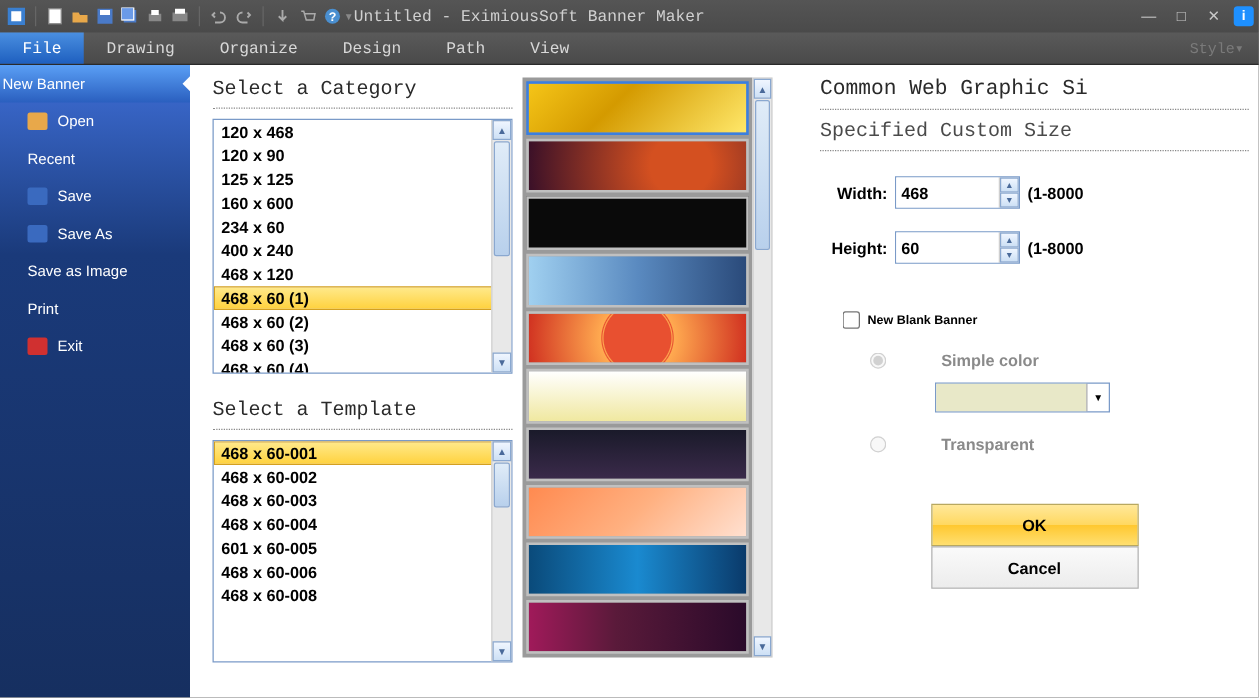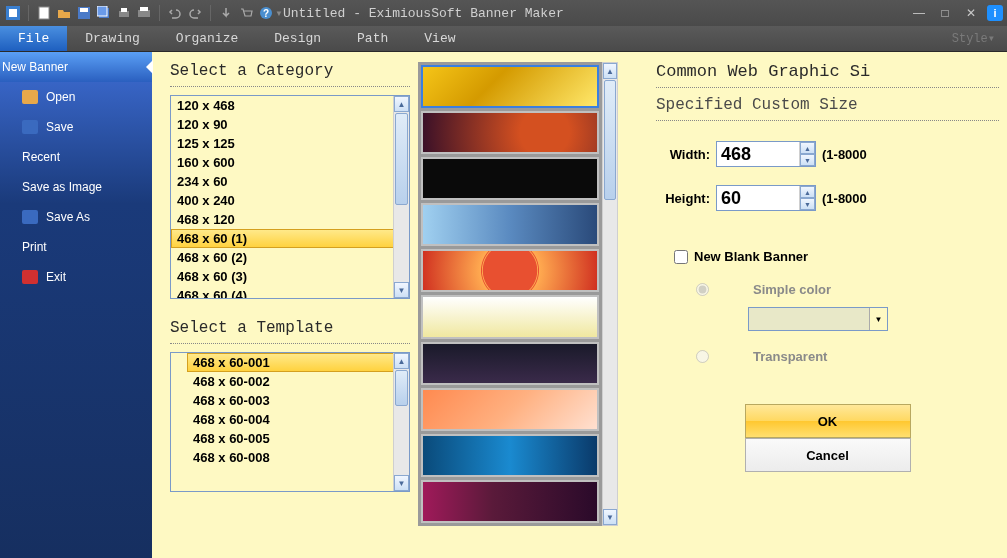--- a/index.html
+++ b/index.html
@@ -31,32 +31,32 @@
 .sb-item.selected { background: linear-gradient(#5a9ff5,#2a5fbf); }
 .sb-item.selected::after { content: ""; position: absolute; right: -1px; top: 50%; transform: translateY(-50%); border: 7px solid transparent; border-right-color: #fff; }
 .sb-item.noicon { padding-left: 22px; }
 .sb-icon { width: 16px; height: 14px; display: inline-block; }
 .sb-icon.folder { background: #e8a84a; border-radius: 2px; }
 .sb-icon.disk { background: #3a6abf; border-radius: 2px; }
 .sb-icon.disk2 { background: #3a6abf; border-radius: 2px; }
 .sb-icon.close { background: #d03030; border-radius: 2px; }
 
 
-.content { flex: 1; background: #fef9c3; display: flex; padding: 10px 8px 4px 18px; gap: 8px; }
+.content { flex: 1; background: #ffffff; display: flex; padding: 10px 8px 4px 18px; gap: 8px; }
 
 .col { display: flex; flex-direction: column; }
 .col1 { width: 240px; }
 .col2 { width: 200px; }
 .col3 { flex: 1; padding-left: 30px; }
 
 .section-label { font-family: "Courier New", monospace; font-size: 16px; color: #2a2a2a; margin-bottom: 6px; }
 .divider { border-top: 1px dotted #888; margin-bottom: 8px; }
 
 .listbox { border: 1px solid #7a9ac8; height: 204px; position: relative; }
-.listbox.tall { height: 140px; padding-left: 16px; }
+.listbox.tall { height: 178px; }
 .list-inner { overflow-y: hidden; height: 100%; }
 .list-item { font-family: Arial, sans-serif; font-weight: bold; font-size: 13px; padding: 2px 6px; cursor: pointer; white-space: nowrap; }
 .list-item.selected { background: linear-gradient(#ffe98a,#ffd23f); border: 1px solid #d4a020; padding: 1px 5px; }
 .scrollbar { position: absolute; right: 0; top: 0; bottom: 0; width: 16px; background: #e8e8e8; border-left: 1px solid #cfcfcf; }
 .sb-btn { height: 16px; background: linear-gradient(#f0f6ff,#cde0f5); border: 1px solid #8aa8d0; display: flex; align-items: center; justify-content: center; font-size: 8px; color: #4a6a9a; }
 .sb-thumb { background: linear-gradient(#e0ecf8,#b8d0ec); border: 1px solid #8aa8d0; border-radius: 2px; margin: 1px; }
 
 
 .preview-col { border: 0; height: 464px; display: flex; }
 .preview-list { flex: 1; background: #9a9a9a; padding: 3px; display: flex; flex-direction: column; gap: 3px; overflow: hidden; }
@@ -74,28 +74,28 @@
 .pv10 { background: linear-gradient(90deg,#a01a5a,#5a1a3a 40%,#2a0a2a); }
 .preview-scroll { width: 16px; background: #e8e8e8; border: 1px solid #cfcfcf; display: flex; flex-direction: column; }
 .preview-scroll .sb-thumb { flex: 0 0 120px; }
 .preview-scroll .sb-track { flex: 1; }
 
 
 .section-head { font-family: "Courier New", monospace; font-size: 17px; color: #2a2a2a; margin-bottom: 6px; white-space: nowrap; overflow: hidden; }
 .size-row { display: flex; align-items: center; gap: 6px; margin-bottom: 18px; }
 .size-label { font-family: Arial; font-weight: bold; font-size: 13px; width: 54px; text-align: right; }
 .spin { width: 100px; height: 26px; border: 1px solid #7a9ac8; display: flex; }
-.spin input { border: 0; width: 82px; padding: 2px 4px; font-family: Arial; font-weight: bold; font-size: 18px; outline: none; }
+.spin input { border: 0; width: 82px; padding: 2px 4px; font-family: Arial; font-weight: bold; font-size: 13px; outline: none; }
 .spin-btns { width: 16px; display: flex; flex-direction: column; border-left: 1px solid #cfcfcf; }
 .spin-btns div { flex: 1; background: linear-gradient(#f0f6ff,#cde0f5); border: 1px solid #8aa8d0; font-size: 7px; display: flex; align-items: center; justify-content: center; color: #4a6a9a; cursor: pointer; }
 .range { font-family: Arial; font-weight: bold; font-size: 13px; }
 
 .check-row { display: flex; align-items: center; gap: 6px; margin: 20px 0 12px 18px; }
 .check-row input { width: 14px; height: 14px; }
-.check-label { font-family: Arial; font-weight: bold; font-size: 13px; }
+.check-label { font-family: Arial; font-weight: bold; font-size: 10px; }
 
 .radio-row { display: flex; align-items: center; gap: 6px; margin: 6px 0 6px 40px; color: #8a8a8a; }
 .radio-row input { width: 13px; height: 13px; }
 .radio-label { font-family: Arial; font-weight: bold; font-size: 13px; margin-left: 38px; }
 .color-combo { width: 140px; height: 24px; border: 1px solid #7a9ac8; margin: 4px 0 12px 92px; display: flex; }
 .color-swatch { flex: 1; background: #e8e8c8; }
 .color-drop { width: 18px; border-left: 1px solid #aaa; display: flex; align-items: center; justify-content: center; font-size: 8px; }
 
 .btn-row { display: flex; flex-direction: column; align-items: center; margin-top: 34px; }
 .btn { width: 166px; height: 34px; border: 1px solid #b8a860; font-family: Arial; font-weight: bold; font-size: 13px; cursor: pointer; }
@@ -203,33 +203,33 @@
 <div class="main">
 
   <div class="sidebar">
     <div class="sb-item selected" style="padding-left:2px">
         <span>New Banner</span>
       </div>
     <div class="sb-item">
         <span class="sb-icon folder"></span>
         <span>Open</span>
       </div>
+    <div class="sb-item noicon">
+        <span>Recent</span>
+      </div>
     <div class="sb-item">
         <span class="sb-icon disk"></span>
         <span>Save</span>
       </div>
-    <div class="sb-item noicon">
-        <span>Recent</span>
-      </div>
-    <div class="sb-item noicon">
-        <span>Save as Image</span>
-      </div>
     <div class="sb-item">
         <span class="sb-icon disk2"></span>
         <span>Save As</span>
+      </div>
+    <div class="sb-item noicon">
+        <span>Save as Image</span>
       </div>
     <div class="sb-item noicon">
         <span>Print</span>
       </div>
     <div class="sb-item">
         <span class="sb-icon close"></span>
         <span>Exit</span>
       </div>
   </div>
 
@@ -261,21 +261,22 @@
       </div>
 
       <div class="section-label" style="margin-top:20px">Select a Template</div>
       <div class="divider"></div>
       <div class="listbox tall">
         <div class="list-inner" id="tmpl-list">
             <div class="list-item selected">468 x 60-001</div>
             <div class="list-item">468 x 60-002</div>
             <div class="list-item">468 x 60-003</div>
             <div class="list-item">468 x 60-004</div>
-            <div class="list-item">468 x 60-005</div>
+            <div class="list-item">601 x 60-005</div>
+            <div class="list-item">468 x 60-006</div>
             <div class="list-item">468 x 60-008</div>
           </div>
         <div class="scrollbar">
           <div class="sb-btn">▲</div>
           <div class="sb-thumb" style="height:36px"></div>
           <div style="flex:1"></div>
           <div class="sb-btn" style="position:absolute;bottom:0;left:0;right:0">▼</div>
         </div>
       </div>
     </div>

